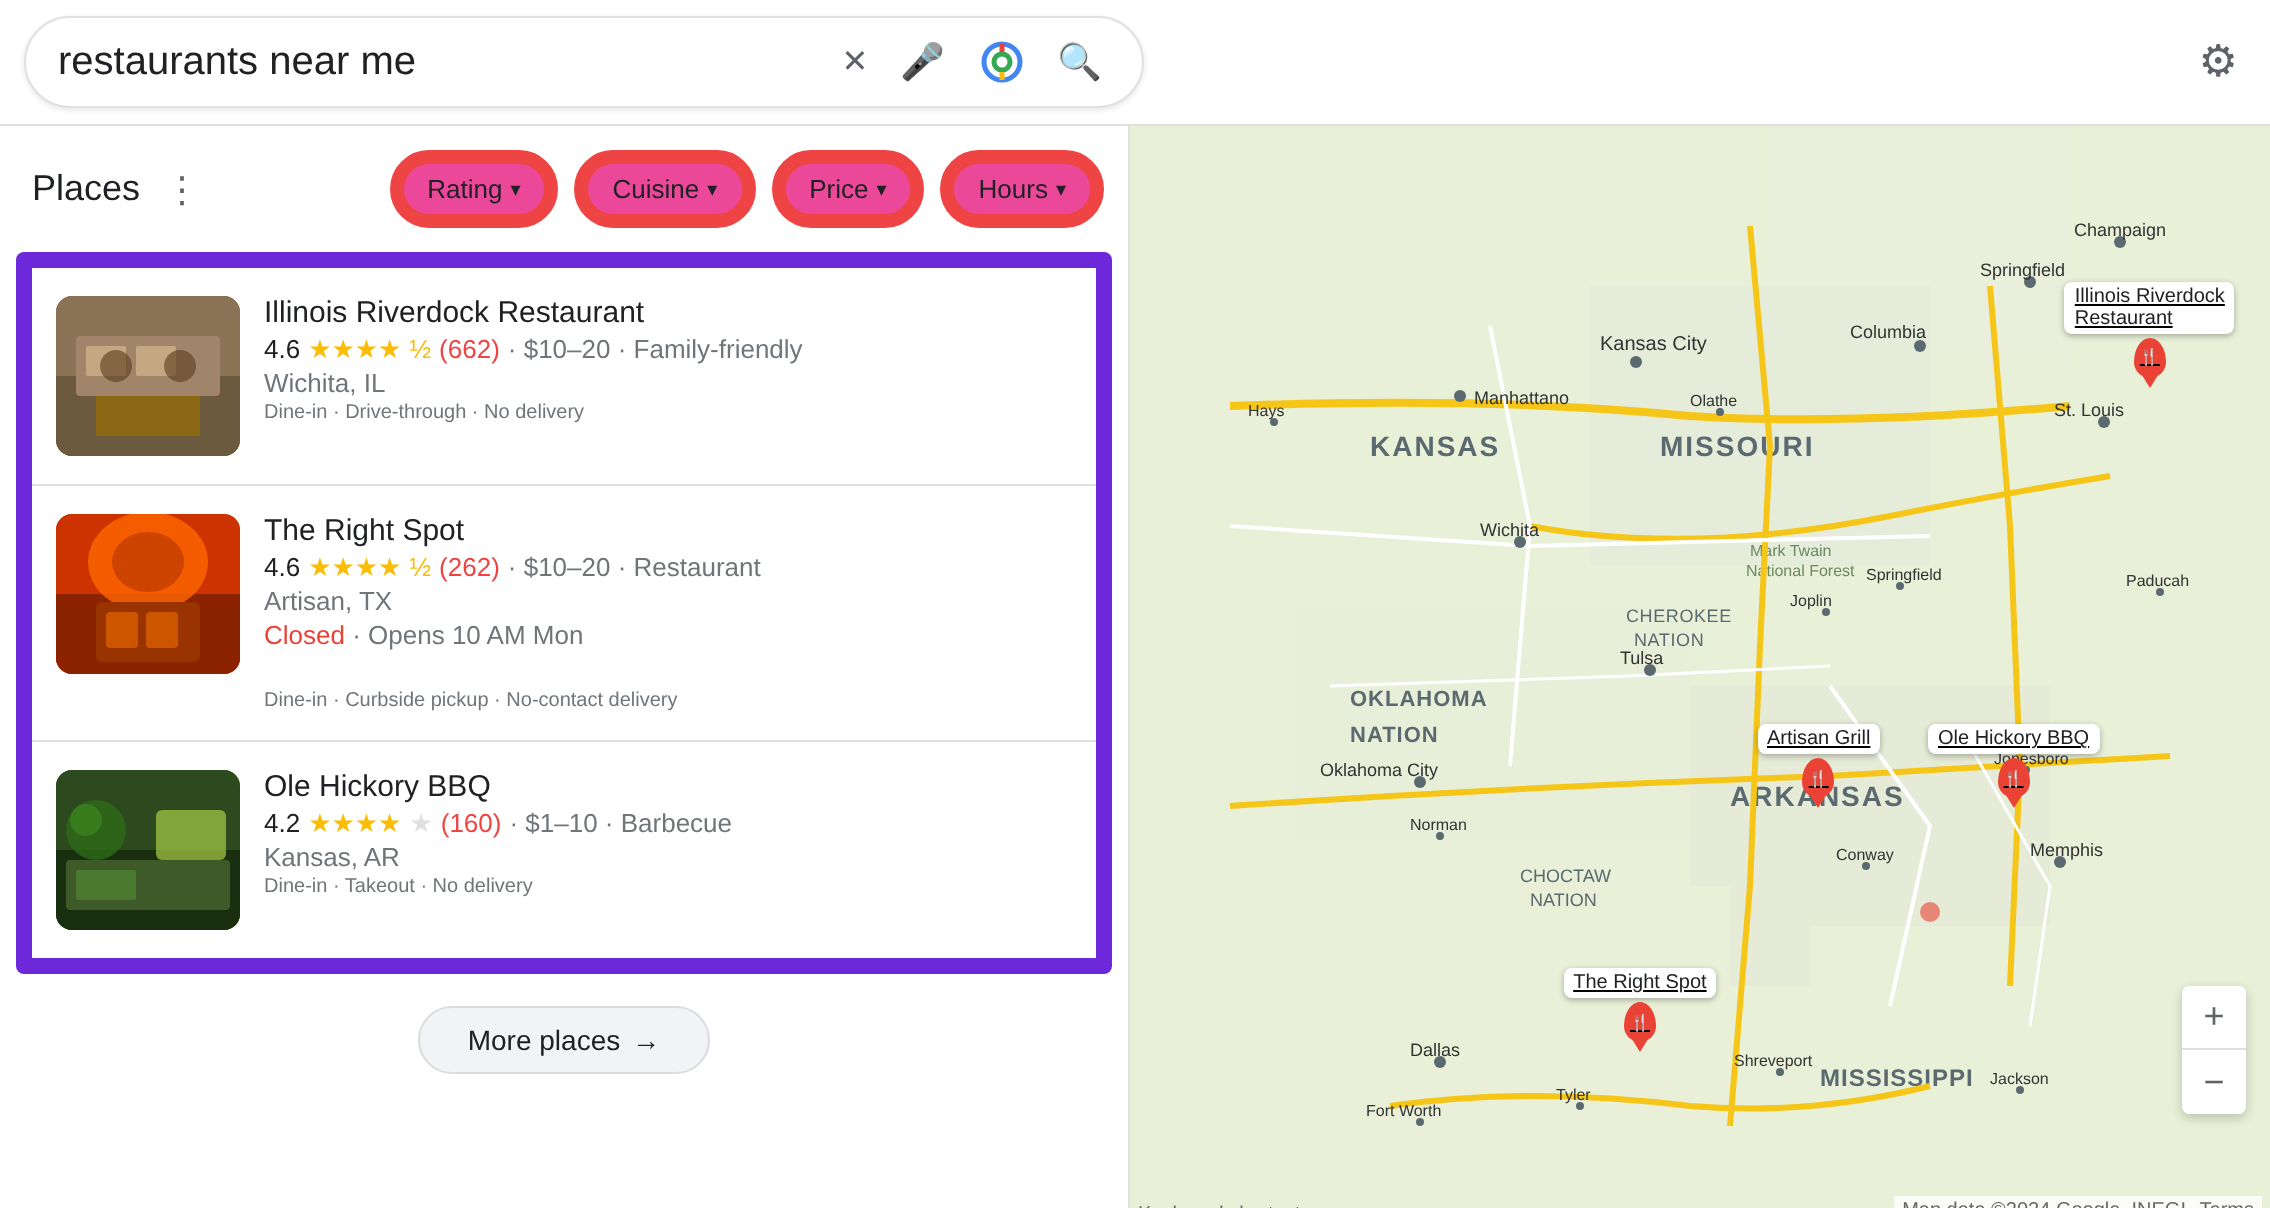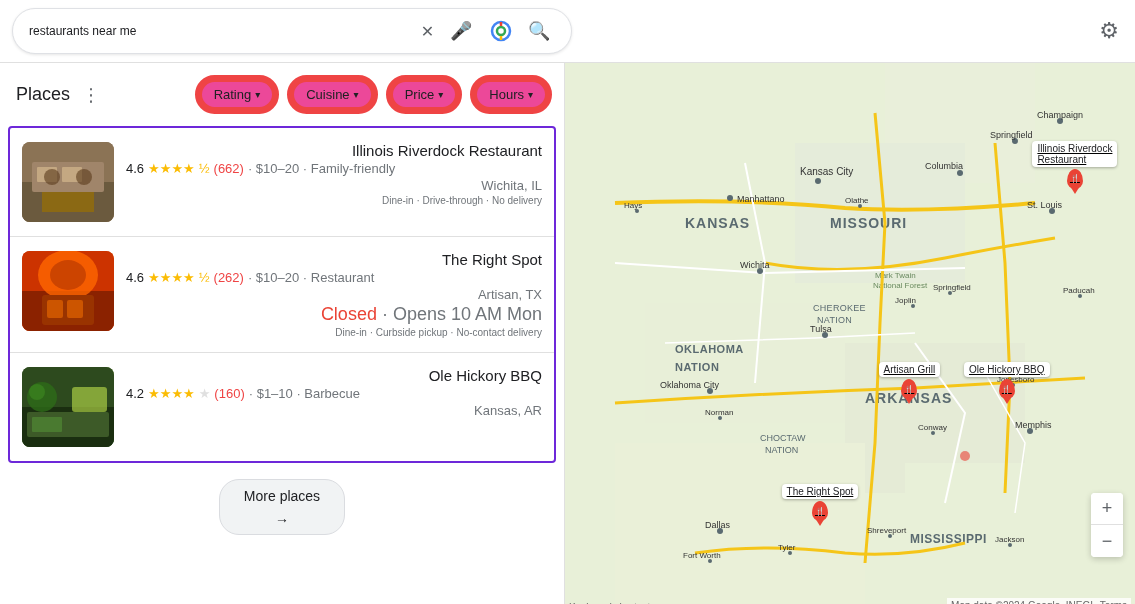--- a/index.html
+++ b/index.html
@@ -22,21 +22,21 @@
       border: 1px solid #dfe1e5;
       border-radius: 24px;
       padding: 6px 16px;
       background: #fff;
       box-shadow: 0 1px 3px rgba(0,0,0,0.1);
     }
     .search-input {
       flex: 1;
       border: none;
       outline: none;
-      font-size: 12px;
+      font-size: 20px;
       color: #202124;
       background: transparent;
     }
     .search-icon-btn {
       background: none;
       border: none;
       cursor: pointer;
       padding: 4px;
       display: flex;
       align-items: center;
@@ -103,24 +103,23 @@
       border-radius: 20px;
       padding: 5px 12px;
       font-size: 13px;
       color: #202124;
       background: #ec4899;
       cursor: pointer;
     }
 
     
     .results-list {
-      border: 2px solid #6d28d9;
+      border: 8px solid #6d28d9;
       margin: 4px 8px;
       border-radius: 4px;
-      text-align: right;
     }
 
     .result-item {
       display: flex;
       align-items: flex-start;
       padding: 14px 12px;
       border-bottom: 1px solid #e0e0e0;
       cursor: pointer;
       gap: 12px;
     }
@@ -157,22 +156,22 @@
     .stars { color: #fbbc04; font-size: 13px; }
     .half-star { color: #fbbc04; }
     .review-count { color: #ef4444; }
     .price-type { color: #70757a; }
     .result-location {
       font-size: 13px;
       color: #70757a;
       margin-bottom: 2px;
     }
     .result-status-row {
-      font-size: 18px;
-      margin-bottom: 2px;
+      font-size: 13px;
+      margin-bottom: 20px;
     }
     .status-closed { color: #ea4335; font-weight: 500; }
     .status-detail { color: #70757a; }
     .result-features {
       font-size: 10px;
       color: #70757a;
     }
 
     
     .thumb-riverdock {
@@ -204,21 +203,20 @@
       display: flex;
       align-items: center;
       gap: 6px;
       border: 1px solid #dadce0;
       border-radius: 20px;
       padding: 8px 24px;
       font-size: 14px;
       color: #202124;
       background: #f1f3f4;
       cursor: pointer;
-      flex-direction: column;
     }
 
     
     .right-panel {
       flex: 1;
       position: relative;
       overflow: hidden;
       background: #e8f0d8;
     }
     .map-area {
@@ -454,20 +452,21 @@
         <div class="result-info">
           <div class="result-name">Ole Hickory BBQ</div>
           <div class="result-rating-row">
             <span class="rating-number">4.2</span>
             <span class="stars">★★★★</span>
               <span style="color:#e0e0e0;">★</span>
             <span class="review-count">(160)</span>
             <span class="price-type">· $1–10 · Barbecue</span>
           </div>
           <div class="result-location">Kansas, AR</div>
+          <div class="result-features">Dine-in · Takeout · No delivery</div>
         </div>
       </div>
 
     </div>
 
     <div class="more-places-container">
       <button class="more-places-btn">
         <span>More places</span>
         <span>→</span>
       </button>

